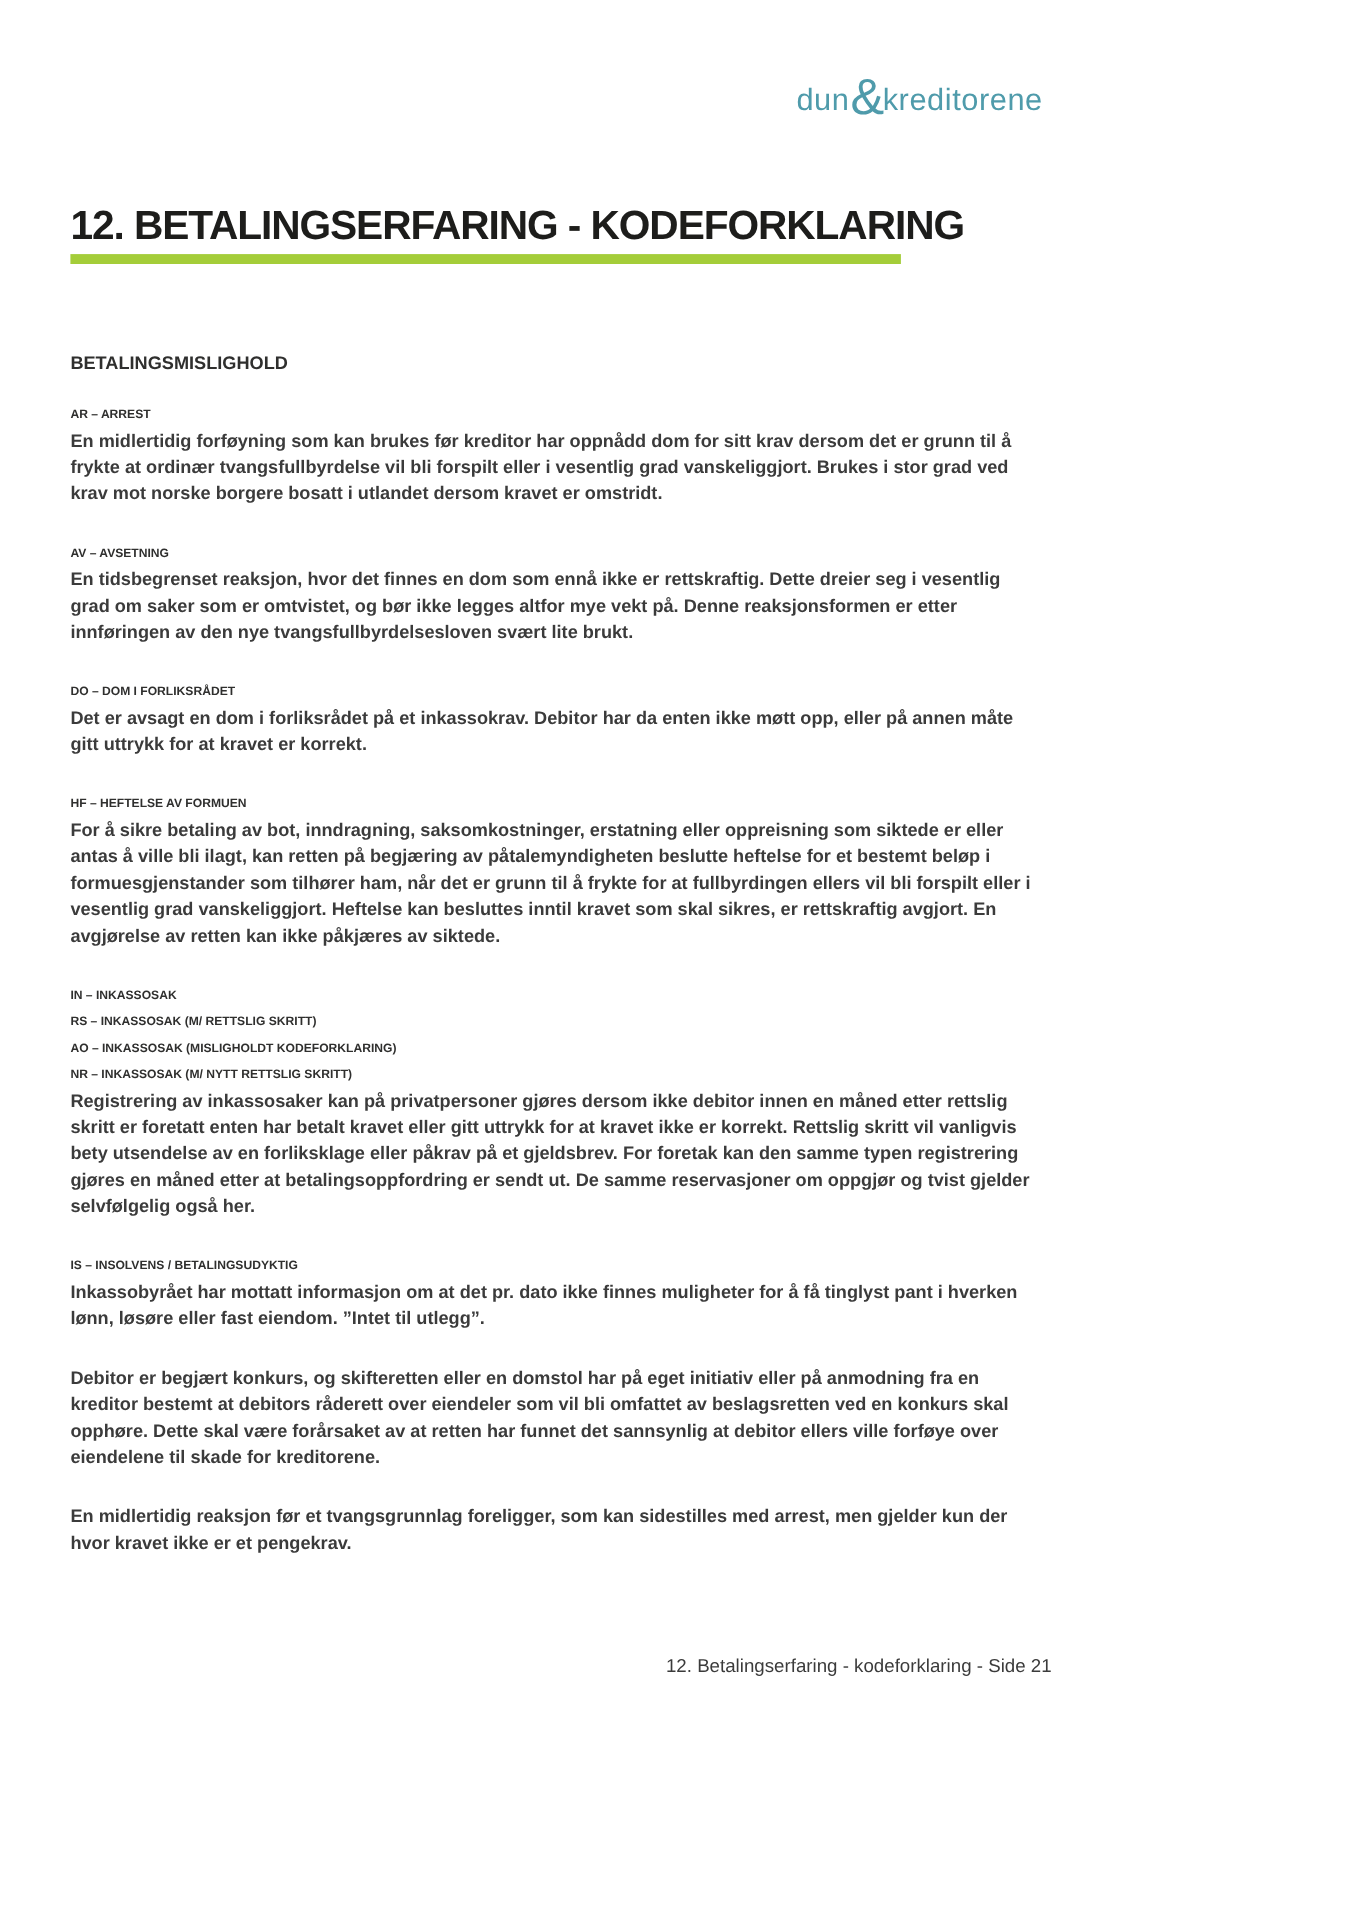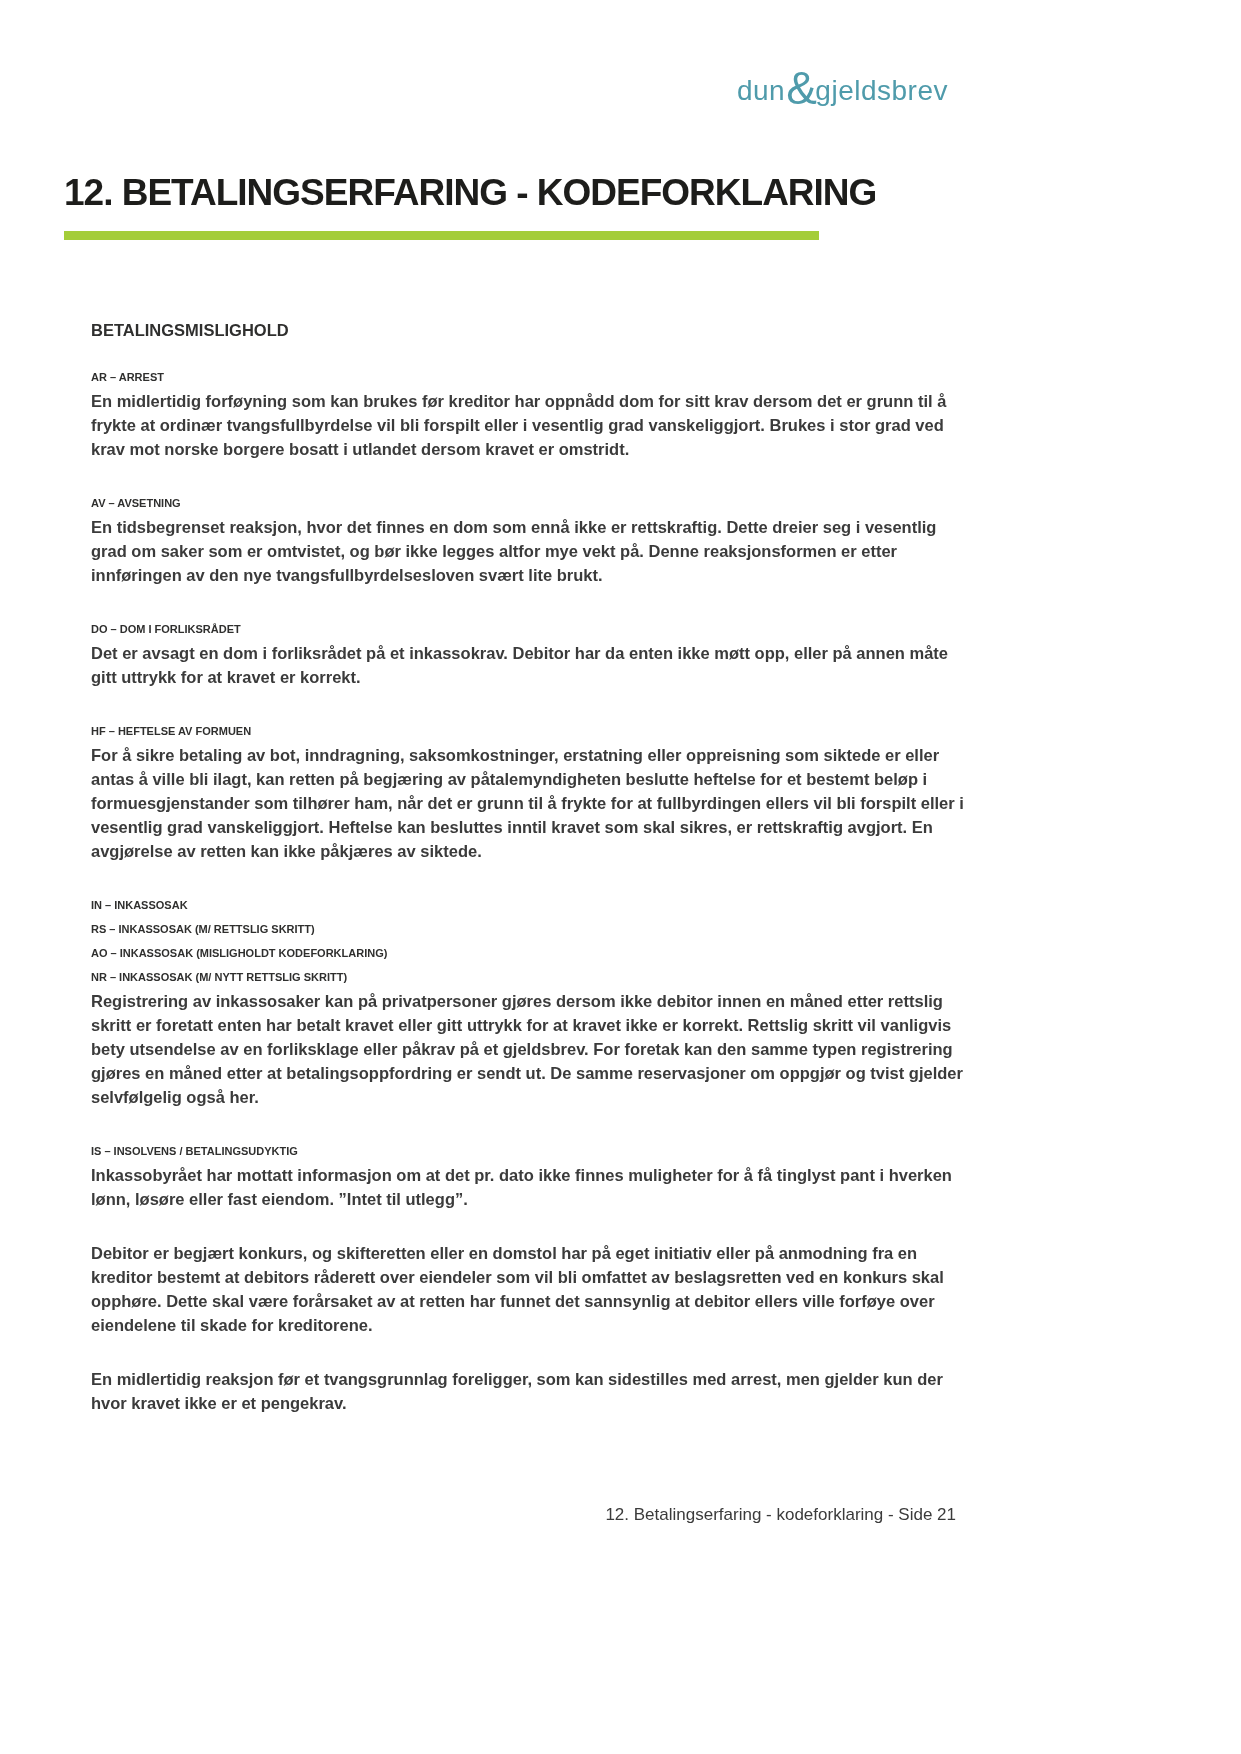--- a/index.html
+++ b/index.html
@@ -28,42 +28,41 @@
   .logo-amp {
     font-size: 46px;
     font-weight: 300;
     line-height: 1;
     margin: 0 -2px 0 1px;
     position: relative;
     top: -3px;
   }
   .page-title {
     position: absolute;
-    top: 172px;
+    top: 184px;
     left: 64px;
     font-size: 37px;
     font-weight: 800;
     letter-spacing: -1px;
     color: #1d1d1b;
     white-space: nowrap;
   }
   .green-bar {
     position: absolute;
     top: 231px;
     left: 64px;
     width: 755px;
     height: 9px;
     background: var(--green, #a4cd39);
   }
   .content {
     position: absolute;
     top: 318px;
     left: 64px;
     width: 878px;
-    margin-left: 27px;
   }
   .category-heading {
     font-size: 16.5px;
     font-weight: 700;
     line-height: 24px;
     color: #2f2f2e;
     margin-bottom: 23px;
   }
   .section { margin-bottom: 30px; }
   .sec-heading {
@@ -88,21 +87,21 @@
   }
 </style>
 </head>
 <body>
 
 <div class="page">
 
   <div class="logo">
     <span class="logo-part">dun</span>
     <span class="logo-amp">&amp;</span>
-    <span class="logo-part">gjeldsbrev</span>
+    <span class="logo-part">kreditorene</span>
   </div>
 
   <h1 class="page-title">12. BETALINGSERFARING - KODEFORKLARING</h1>
 
   <div class="green-bar"></div>
 
   <div class="content">
     <div class="category-heading">BETALINGSMISLIGHOLD</div>
     <div id="sections">
         <div class="section">

